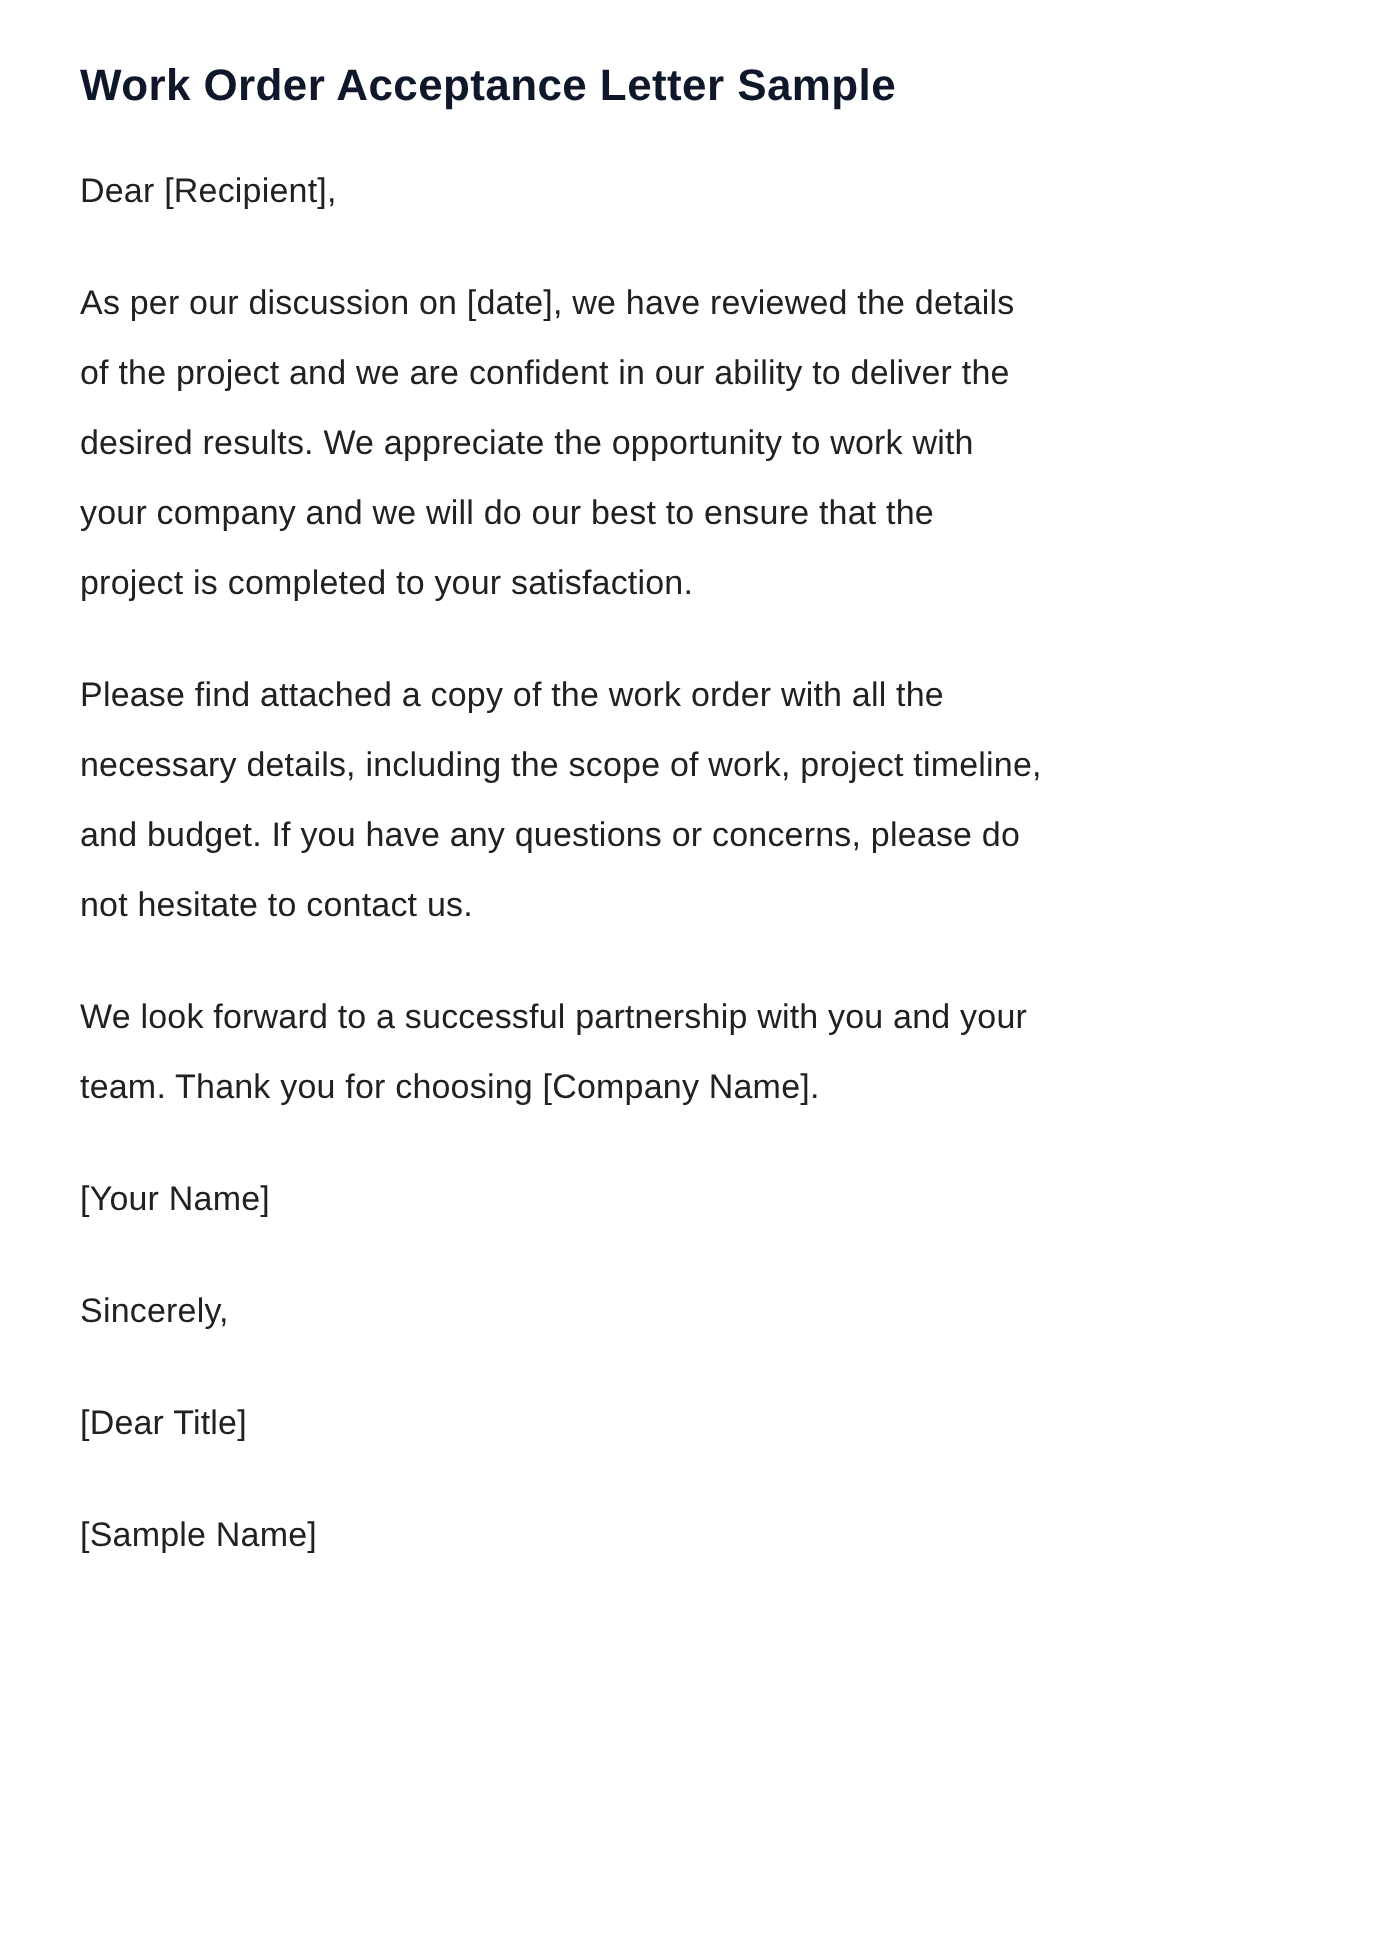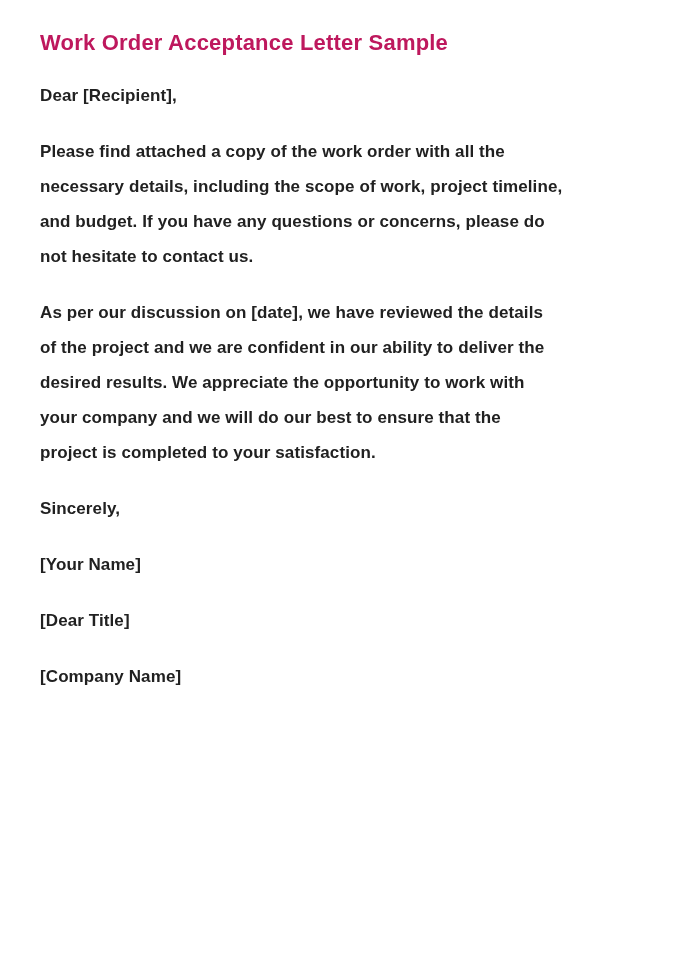--- a/index.html
+++ b/index.html
@@ -15,56 +15,58 @@
     background: #ffffff;
     padding: 28px 40px 0 40px;
     font-family: "Liberation Sans", sans-serif;
     overflow: hidden;
   }
   .doc-title {
     margin: 0 0 20px 0;
     font-size: 22px;
     line-height: 30px;
     font-weight: 700;
-    color: #be185d;
+    color: #0f172a;
     letter-spacing: 0.2px;
   }
   .para {
     margin: 0 0 21px 0;
     font-size: 17px;
     line-height: 35px;
-    font-weight: 700;
+    font-weight: 400;
     color: #212121;
     white-space: pre-line; 
     letter-spacing: 0.1px;
   }
 </style>
 </head>
 <body>
 
 <div class="page">
 
   <h1 class="doc-title">Work Order Acceptance Letter Sample</h1>
 
   <p class="para">Dear [Recipient],</p>
 
 
-  <p class="para">Please find attached a copy of the work order with all the
-necessary details, including the scope of work, project timeline,
-and budget. If you have any questions or concerns, please do
-not hesitate to contact us.</p>
-
   <p class="para">As per our discussion on [date], we have reviewed the details
 of the project and we are confident in our ability to deliver the
 desired results. We appreciate the opportunity to work with
 your company and we will do our best to ensure that the
 project is completed to your satisfaction.</p>
 
+  <p class="para">Please find attached a copy of the work order with all the
+necessary details, including the scope of work, project timeline,
+and budget. If you have any questions or concerns, please do
+not hesitate to contact us.</p>
+
+  <p class="para">We look forward to a successful partnership with you and your
+team. Thank you for choosing [Company Name].</p>
+
+  <p class="para">[Your Name]</p>
 
   <p class="para">Sincerely,</p>
 
-  <p class="para">[Your Name]</p>
-
   <p class="para">[Dear Title]</p>
 
-  <p class="para">[Company Name]</p>
+  <p class="para">[Sample Name]</p>
 
 </div>
 
 </body></html>

